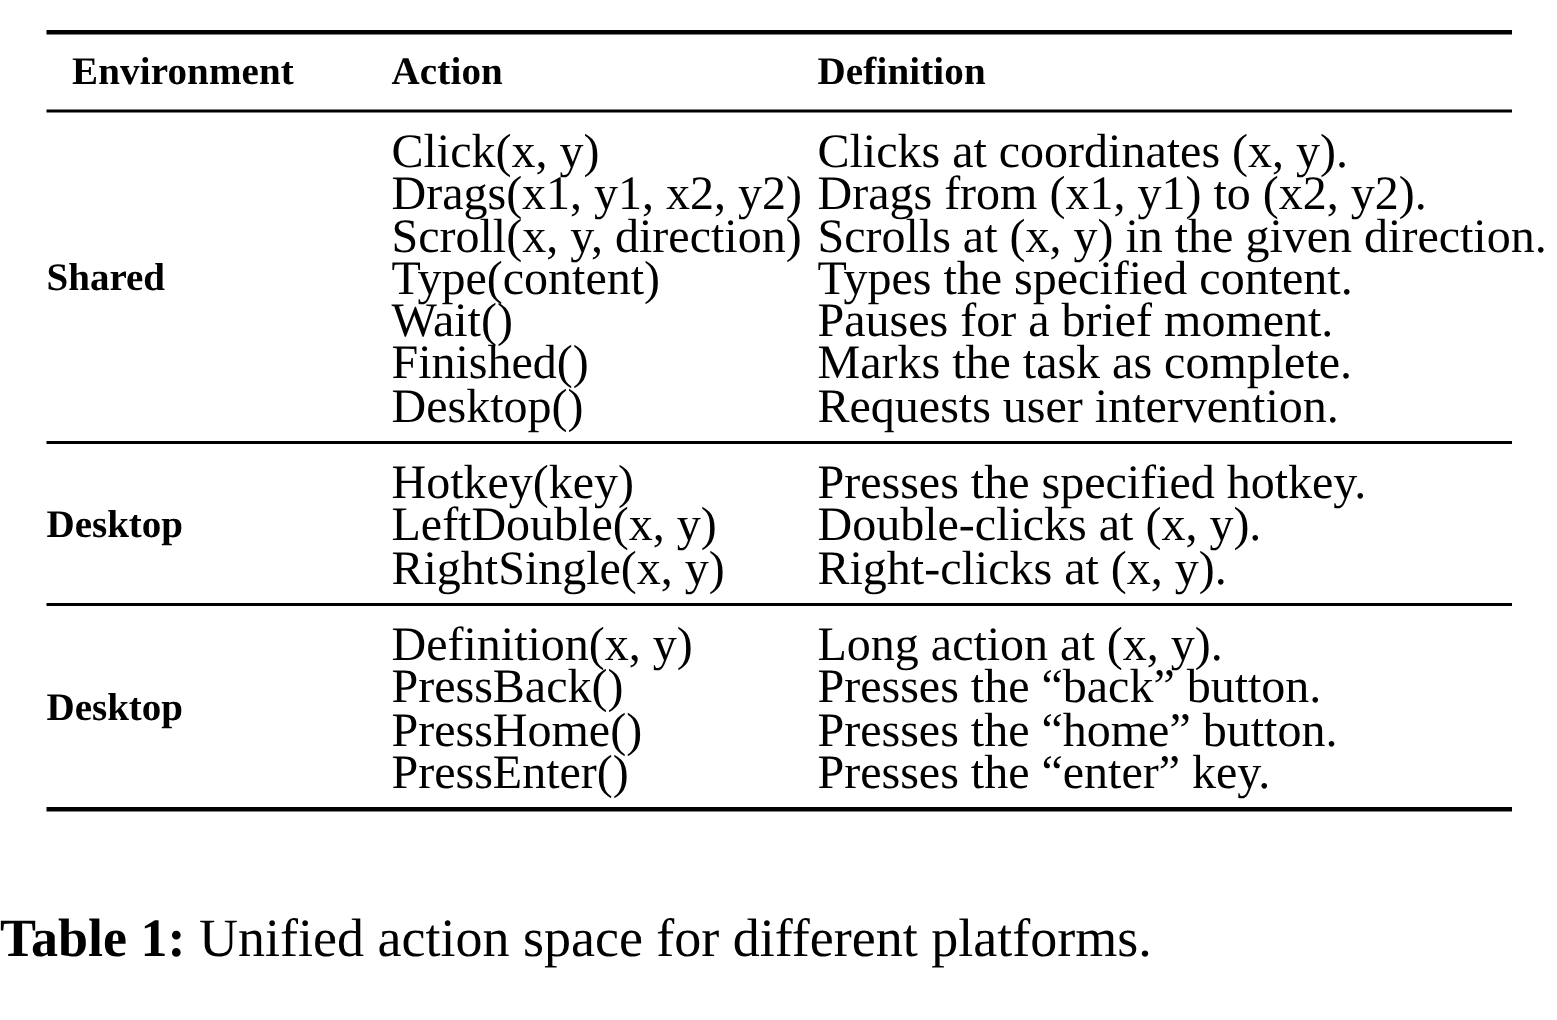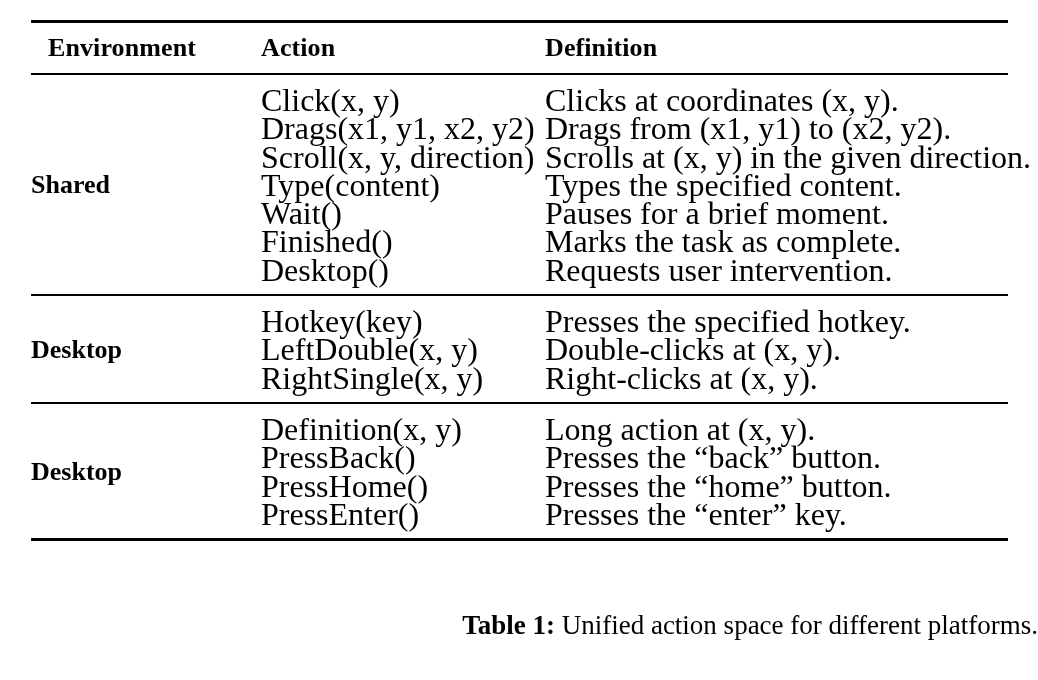--- a/index.html
+++ b/index.html
@@ -92,22 +92,22 @@
 
   .pad-top    { height: 11px; }
   .pad-bottom { height: 10px; }
 
   
   .caption {
     position: absolute;
     left: 0;
     top: 608px;
     width: 1038px;
-    text-align: right;
-    font-size: 27px;
+    text-align: left;
+    font-size: 36px;
     line-height: 34px;
   }
   .caption .cap-label {
     font-weight: bold;
   }
   .caption .cap-text {
     font-weight: normal;
   }
 </style>
 </head>

